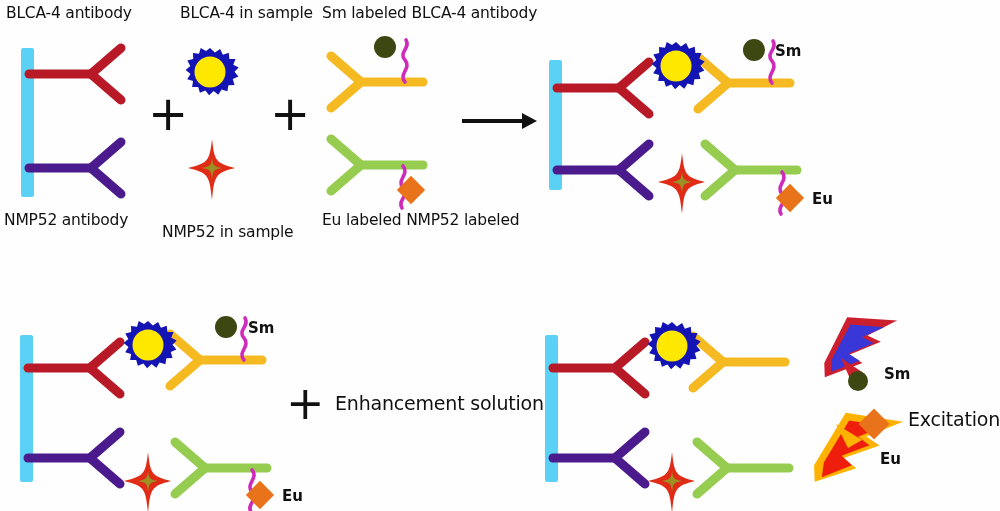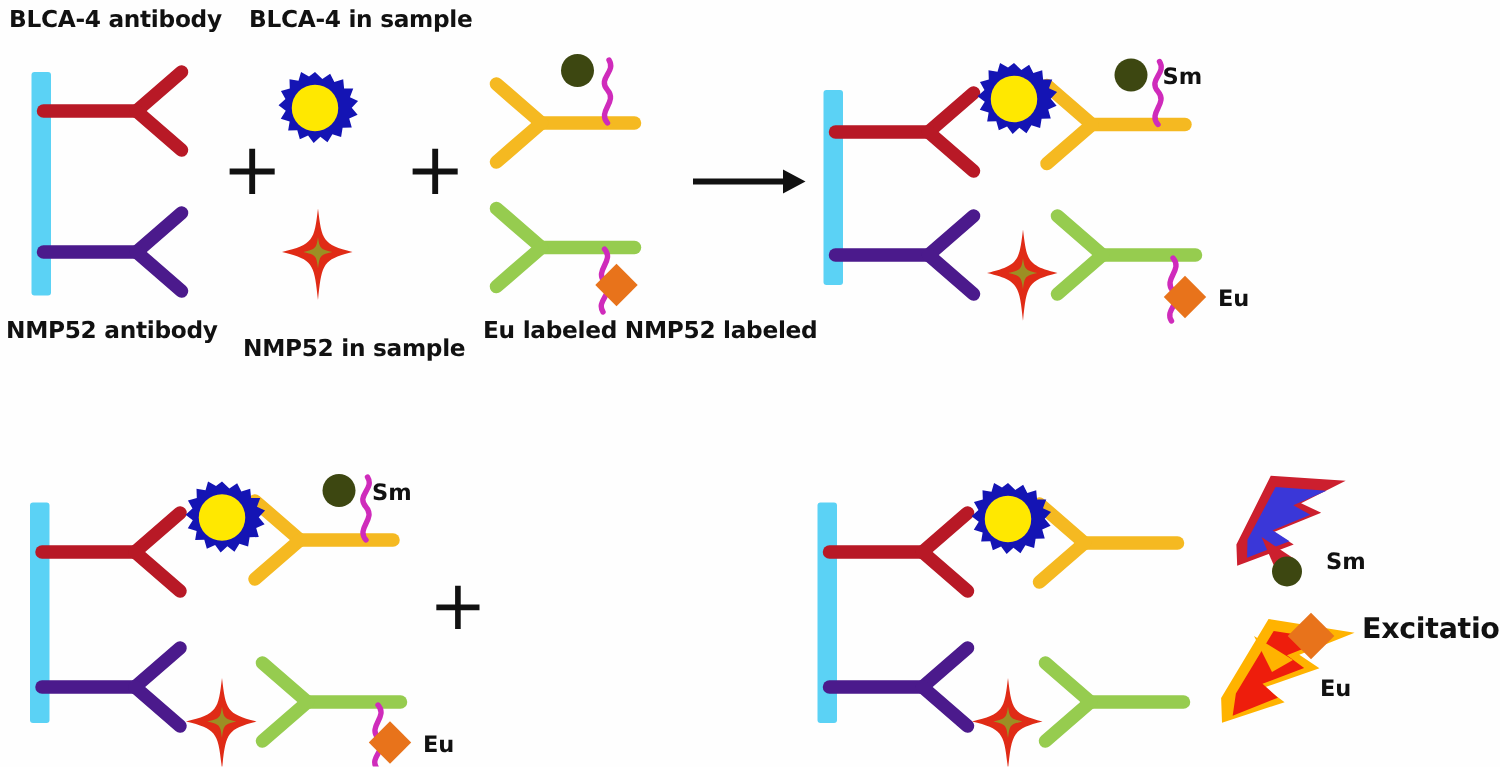--- a/index.html
+++ b/index.html
@@ -5,42 +5,43 @@
   html,body{margin:0;padding:0;background:#ffffff;}
   body{
     width:1000px;height:511px;position:relative;overflow:hidden;
     font-family:"DejaVu Sans","Liberation Sans",sans-serif;
     background:#fefefe;
   }
   .stage{position:absolute;left:0;top:0;width:1000px;height:511px;}
   .lbl{
     position:absolute;
     font-family:"DejaVu Sans","Liberation Sans",sans-serif;
-    font-weight:700;
+    font-weight:400;
     color:#111111;
     white-space:nowrap;
     letter-spacing:-0.2px;
     line-height:1;
   }
   .lbl.t16{font-size:15.5px;}
   .lbl.t20{font-size:19px;}
   svg{position:absolute;left:0;top:0;overflow:visible;}
   .plus{
     position:absolute;color:#111;font-weight:400;
     font-family:"DejaVu Sans","Liberation Sans",sans-serif;
     line-height:1;
   }
 </style>
 </head>
 <body>
 
 <div class="stage">
 
   <div class="lbl t16" style="left:6px;top:6px;">BLCA-4 antibody</div>
-  <div class="lbl t16" style="left:166px;top:6px;">BLCA-4 in sample</div>
+  <div class="lbl t16" style="left:180px;top:6px;">BLCA-4 in sample</div>
+  <div class="lbl t16" style="left:322px;top:6px;">Sm labeled BLCA-4 antibody</div>
 
   <div class="lbl t16" style="left:4px;top:213px;">NMP52 antibody</div>
   <div class="lbl t16" style="left:162px;top:213px;margin-top:12px;">NMP52 in sample</div>
   <div class="lbl t16" style="left:322px;top:213px;">Eu labeled NMP52 labeled</div>
 
   <div class="plus" style="left:148px;top:89px;font-size:48px;">+</div>
   <div class="plus" style="left:270px;top:89px;font-size:48px;">+</div>
 
   <svg width="1000" height="511" viewBox="0 0 1000 511">
     <defs>
@@ -220,15 +221,16 @@
       <path d="M868,418 L841,436 L853,443 L828,459 L841,465 L817,481 L853,479 L869,433 Z" fill="#ee1d0c" transform="rotate(192 848 450)"></path>
       <polygon points="836,424 862,440 848,448" fill="#ffb300"></polygon>
       <g transform="translate(874,424) rotate(45)">
         <rect x="-11" y="-11" width="22" height="22" fill="#e8731b"></rect>
       </g>
       <text x="880" y="464" font-family="DejaVu Sans, Liberation Sans, sans-serif" font-size="15" font-weight="700" fill="#111">Eu</text>
     </g>
   </svg>
 
   <div class="plus" style="left:286px;top:380px;font-size:46px;">+</div>
+  <div class="lbl t20" style="left:335px;top:394px;">Enhancement solution</div>
   <div class="lbl t20" style="left:908px;top:410px;">Excitation</div>
 
 </div>
 
 </body></html>

